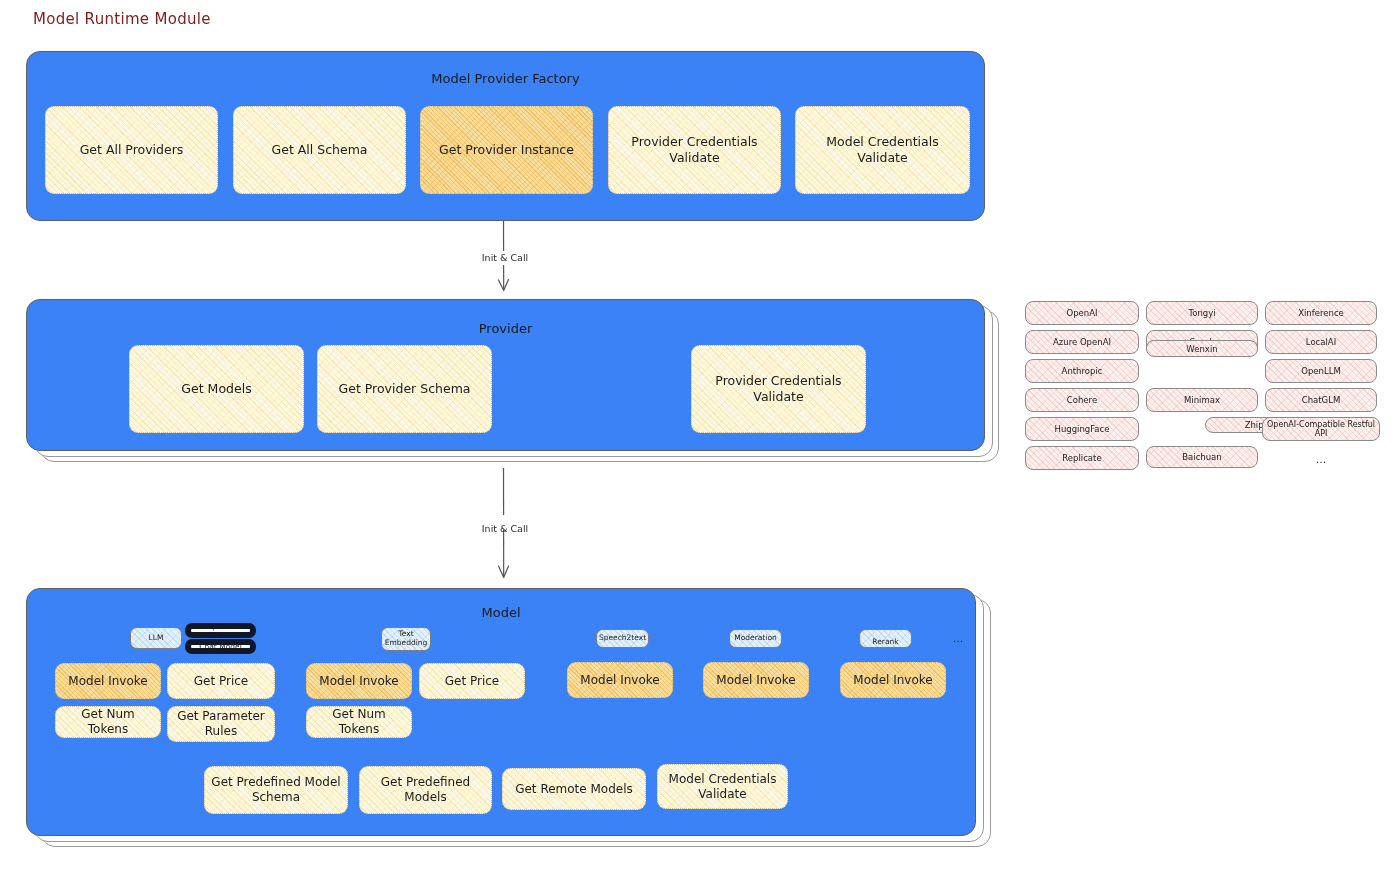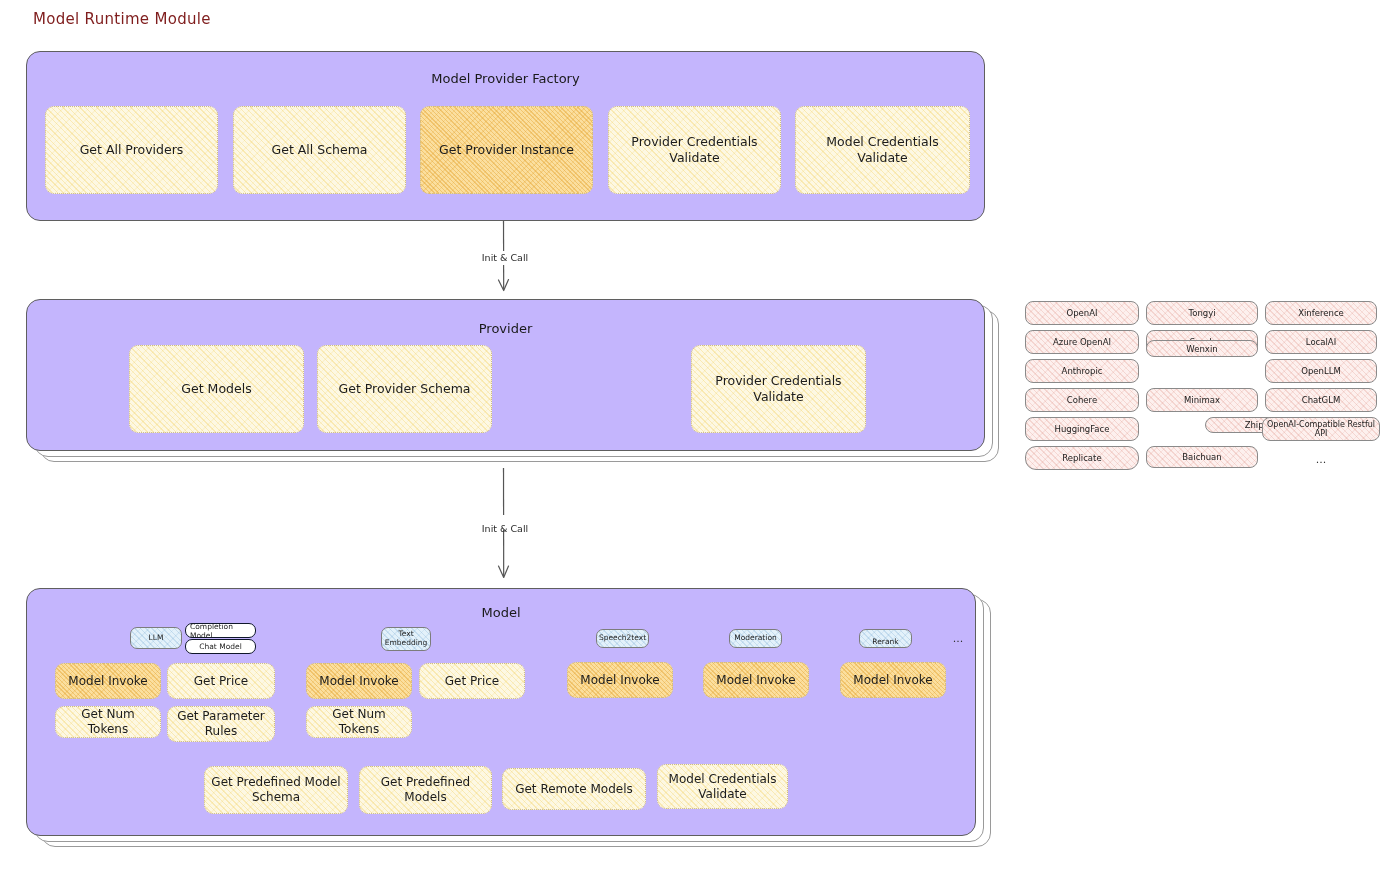--- a/index.html
+++ b/index.html
@@ -41,21 +41,21 @@
 
   
   .diagram-title{
     position:absolute;left:33px;top:10px;
     font-size:15px;letter-spacing:.3px;color:#7f1d1d;
   }
 
   
   .panel{
     position:absolute;
-    background:#c4b5fd;
+    background:#3b82f6;
     border:1.2px solid #5f5f5f;
     border-radius:14px;
     box-sizing:border-box;
   }
   .panel-shadow{
     position:absolute;
     background:#fff;
     border:1px solid #9a9a9a;
     border-radius:14px;
     box-sizing:border-box;
@@ -105,21 +105,21 @@
     border-radius:7px;
     display:flex;align-items:center;justify-content:center;
     text-align:center;
     font-size:7.5px;color:#1c1c1c;
     line-height:1.15;
     padding:0 3px;
   }
   .subbadge{
     position:absolute;
     box-sizing:border-box;
-    border:1px solid #0f172a;
+    border:6px solid #0f172a;
     border-radius:7px;
     background:#ffffff;
     display:flex;align-items:center;justify-content:center;
     font-size:7.5px;color:#1c1c1c;
     padding:0 4px;
   }
 
   
   .arrow-label{
     position:absolute;
@@ -186,21 +186,21 @@
   </div>
   <div class="chip hatch-pink" style="left:1025px;top:359px;width:114px;height:24px;">
     <span>Anthropic</span>
   </div>
   <div class="chip hatch-pink" style="left:1025px;top:388px;width:114px;height:24px;">
     <span>Cohere</span>
   </div>
   <div class="chip hatch-pink" style="left:1025px;top:417px;width:114px;height:24px;">
     <span>HuggingFace</span>
   </div>
-  <div class="chip hatch-pink" style="left:1025px;top:446px;width:114px;height:24px;border-radius:11px;">
+  <div class="chip hatch-pink" style="left:1025px;top:446px;width:114px;height:24px;">
     <span>Replicate</span>
   </div>
 
   <div class="chip hatch-pink" style="left:1146px;top:301px;width:112px;height:24px;">
     <span>Tongyi</span>
   </div>
   <div class="chip hatch-pink" style="left:1146px;top:330px;width:112px;height:24px;">
     <span>Spark</span>
   </div>
   <div class="chip hatch-pink" style="left:1146px;top:340px;width:112px;height:17px;">

